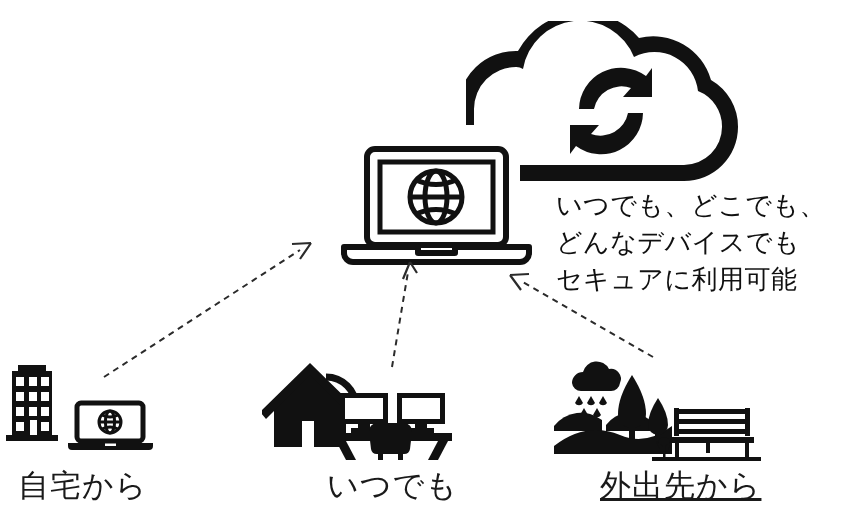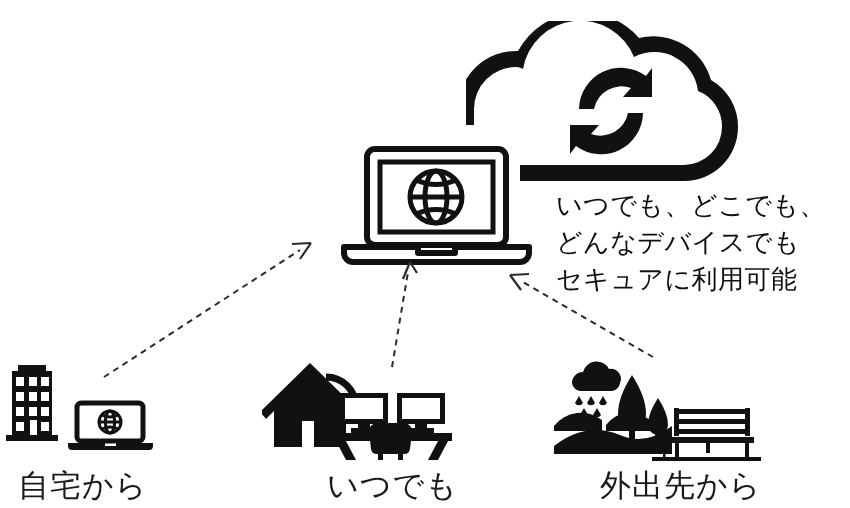--- a/index.html
+++ b/index.html
@@ -50,21 +50,21 @@
     white-space: nowrap;
     font-family: "DejaVu Sans", "Liberation Sans", sans-serif;
   }
 
   #office-group  { left: 0px;   top: 330px; width: 175px; height: 105px; }
   #home-group    { left: 262px; top: 336px; width: 190px; height: 105px; }
   #outside-group { left: 546px; top: 332px; width: 215px; height: 115px; }
 
   #label-office  { left: 18px;  top: 449px; }
   #label-home    { left: 327px; top: 449px; }
-  #label-outside { left: 600px; top: 449px; }
+  #label-outside { left: 600px; top: 449px; text-decoration: underline; }
 
   
   #arrow-layer { left: 0; top: 0; width: 850px; height: 508px; pointer-events: none; }
 </style>
 </head>
 <body>
 
 <div id="canvas">
 
   <svg class="abs" id="cloud-icon" viewBox="0 0 290 170">

